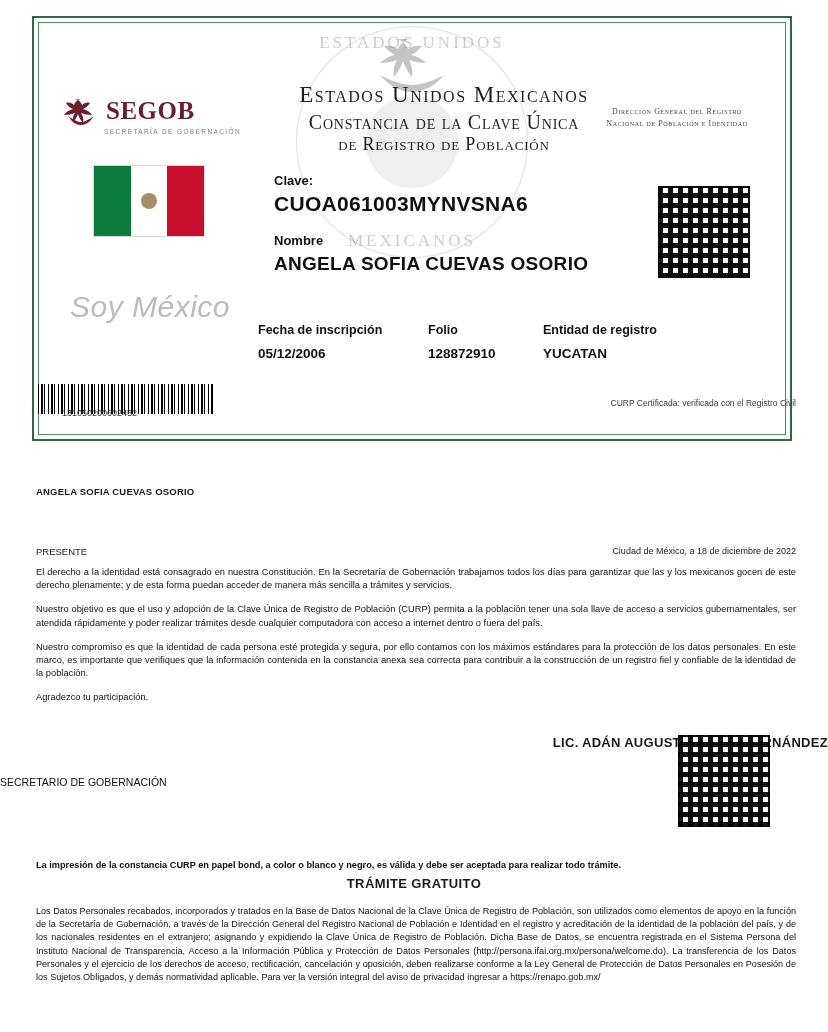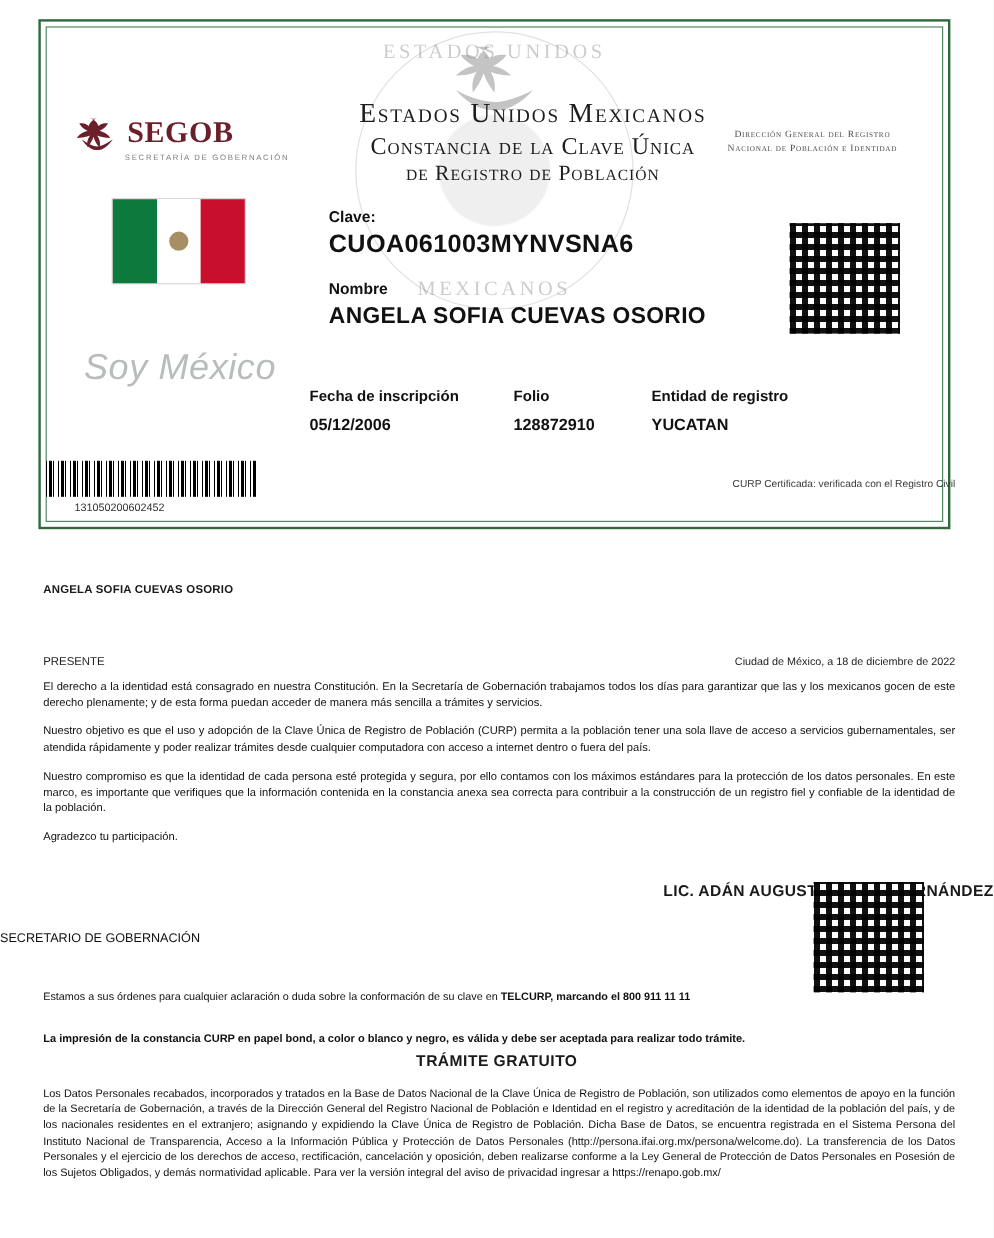--- a/index.html
+++ b/index.html
@@ -240,21 +240,21 @@
     top: 384px;
     width: 176px;
     height: 30px;
     background-image: repeating-linear-gradient(90deg,
       #000 0 1px, #fff 1px 3px, #000 3px 5px, #fff 5px 6px,
       #000 6px 7px, #fff 7px 10px);
   }
   .barcode-num {
     position: absolute;
     left: 62px;
-    top: 418px;
+    top: 408px;
     font-size: 9px;
     color: #333;
   }
   .certif-note {
     position: absolute;
     right: 32px;
     top: 398px;
     font-size: 8.5px;
     color: #3a3a3a;
   }
@@ -439,21 +439,18 @@
     <p>El derecho a la identidad está consagrado en nuestra Constitución. En la Secretaría de Gobernación trabajamos todos los días para garantizar que las y los mexicanos gocen de este derecho plenamente; y de esta forma puedan acceder de manera más sencilla a trámites y servicios.</p>
     <p>Nuestro objetivo es que el uso y adopción de la Clave Única de Registro de Población (CURP) permita a la población tener una sola llave de acceso a servicios gubernamentales, ser atendida rápidamente y poder realizar trámites desde cualquier computadora con acceso a internet dentro o fuera del país.</p>
     <p>Nuestro compromiso es que la identidad de cada persona esté protegida y segura, por ello contamos con los máximos estándares para la protección de los datos personales. En este marco, es importante que verifiques que la información contenida en la constancia anexa sea correcta para contribuir a la construcción de un registro fiel y confiable de la identidad de la población.</p>
     <p>Agradezco tu participación.</p>
   </div>
 
   <div class="sign-name">LIC. ADÁN AUGUSTO LÓPEZ HERNÁNDEZ</div>
   <div class="sign-role">SECRETARIO DE GOBERNACIÓN</div>
   <div class="qr qr-sign"></div>
 
-  <div class="tel-line">
-    <span>Estamos a sus órdenes para cualquier aclaración o duda sobre la conformación de su clave en </span><b>TELCURP, marcando el 800 911 11 11</b>
-  </div>
 
   <div class="impresion-line">La impresión de la constancia CURP en papel bond, a color o blanco y negro, es válida y debe ser aceptada para realizar todo trámite.</div>
   <div class="gratuito">TRÁMITE GRATUITO</div>
   <div class="privacy">Los Datos Personales recabados, incorporados y tratados en la Base de Datos Nacional de la Clave Única de Registro de Población, son utilizados como elementos de apoyo en la función de la Secretaría de Gobernación, a través de la Dirección General del Registro Nacional de Población e Identidad en el registro y acreditación de la identidad de la población del país, y de los nacionales residentes en el extranjero; asignando y expidiendo la Clave Única de Registro de Población. Dicha Base de Datos, se encuentra registrada en el Sistema Persona del Instituto Nacional de Transparencia, Acceso a la Información Pública y Protección de Datos Personales (http://persona.ifai.org.mx/persona/welcome.do). La transferencia de los Datos Personales y el ejercicio de los derechos de acceso, rectificación, cancelación y oposición, deben realizarse conforme a la Ley General de Protección de Datos Personales en Posesión de los Sujetos Obligados, y demás normatividad aplicable. Para ver la versión integral del aviso de privacidad ingresar a https://renapo.gob.mx/</div>
 
 </div>
 
 </body></html>

